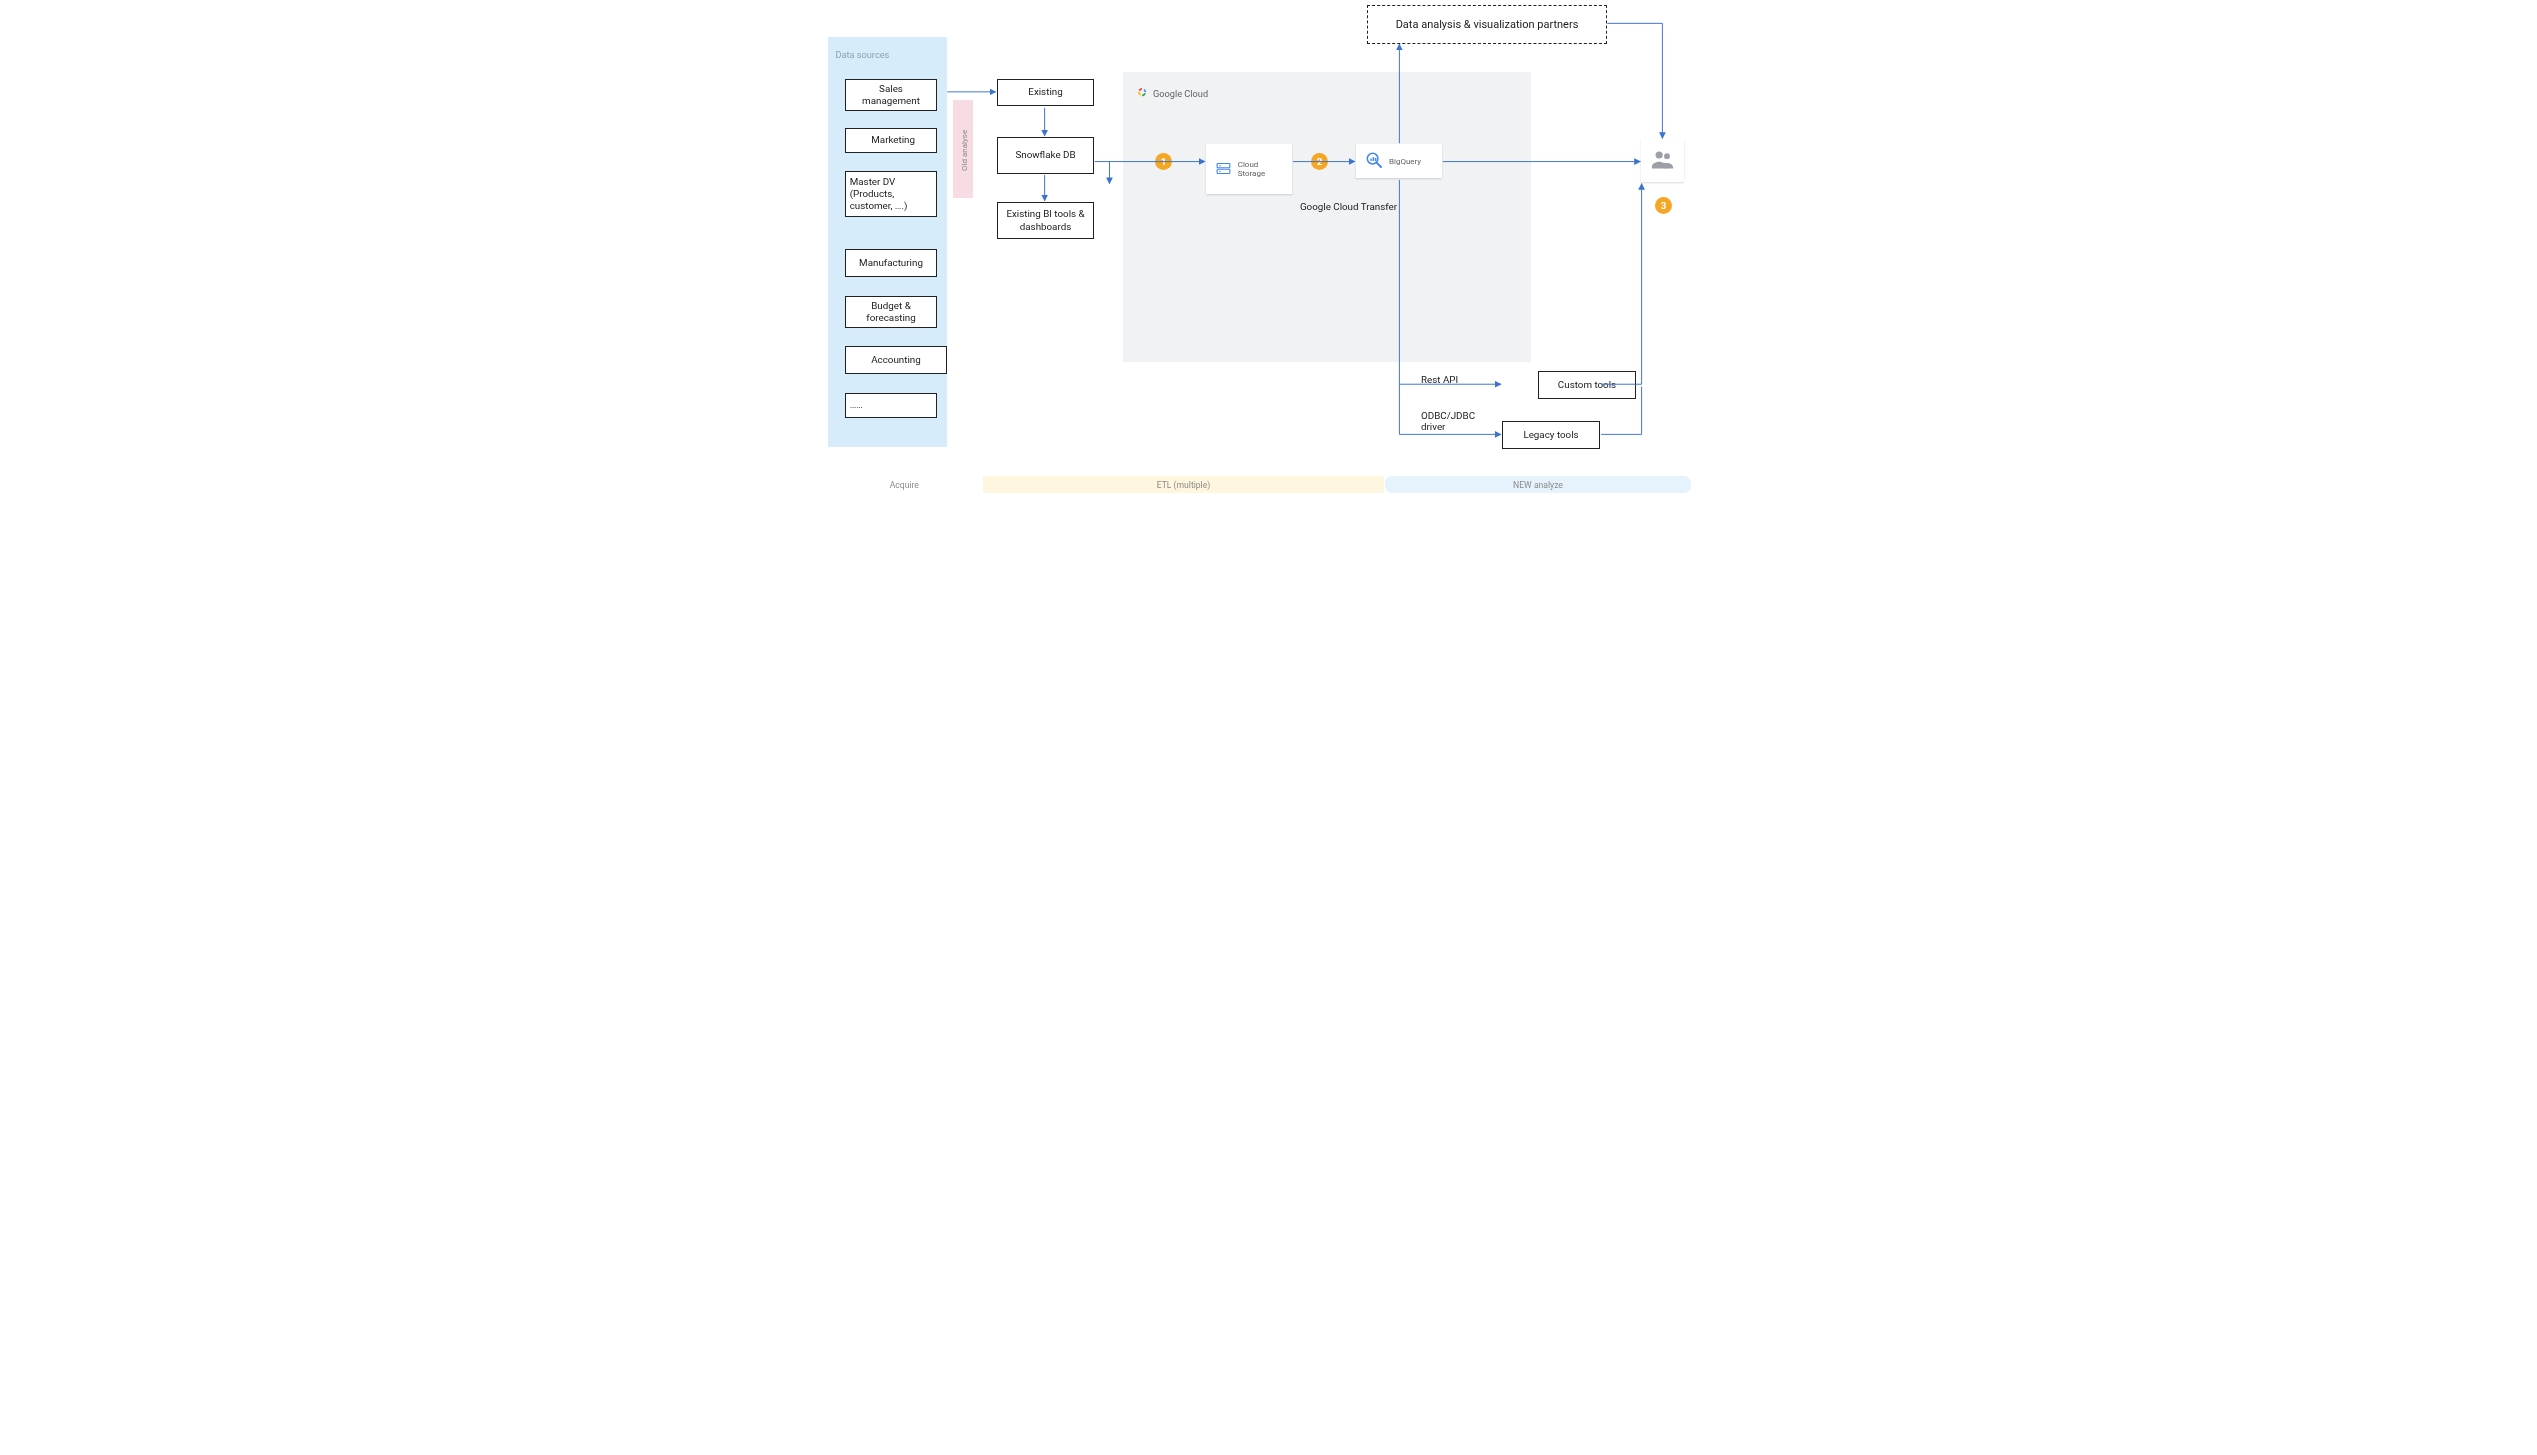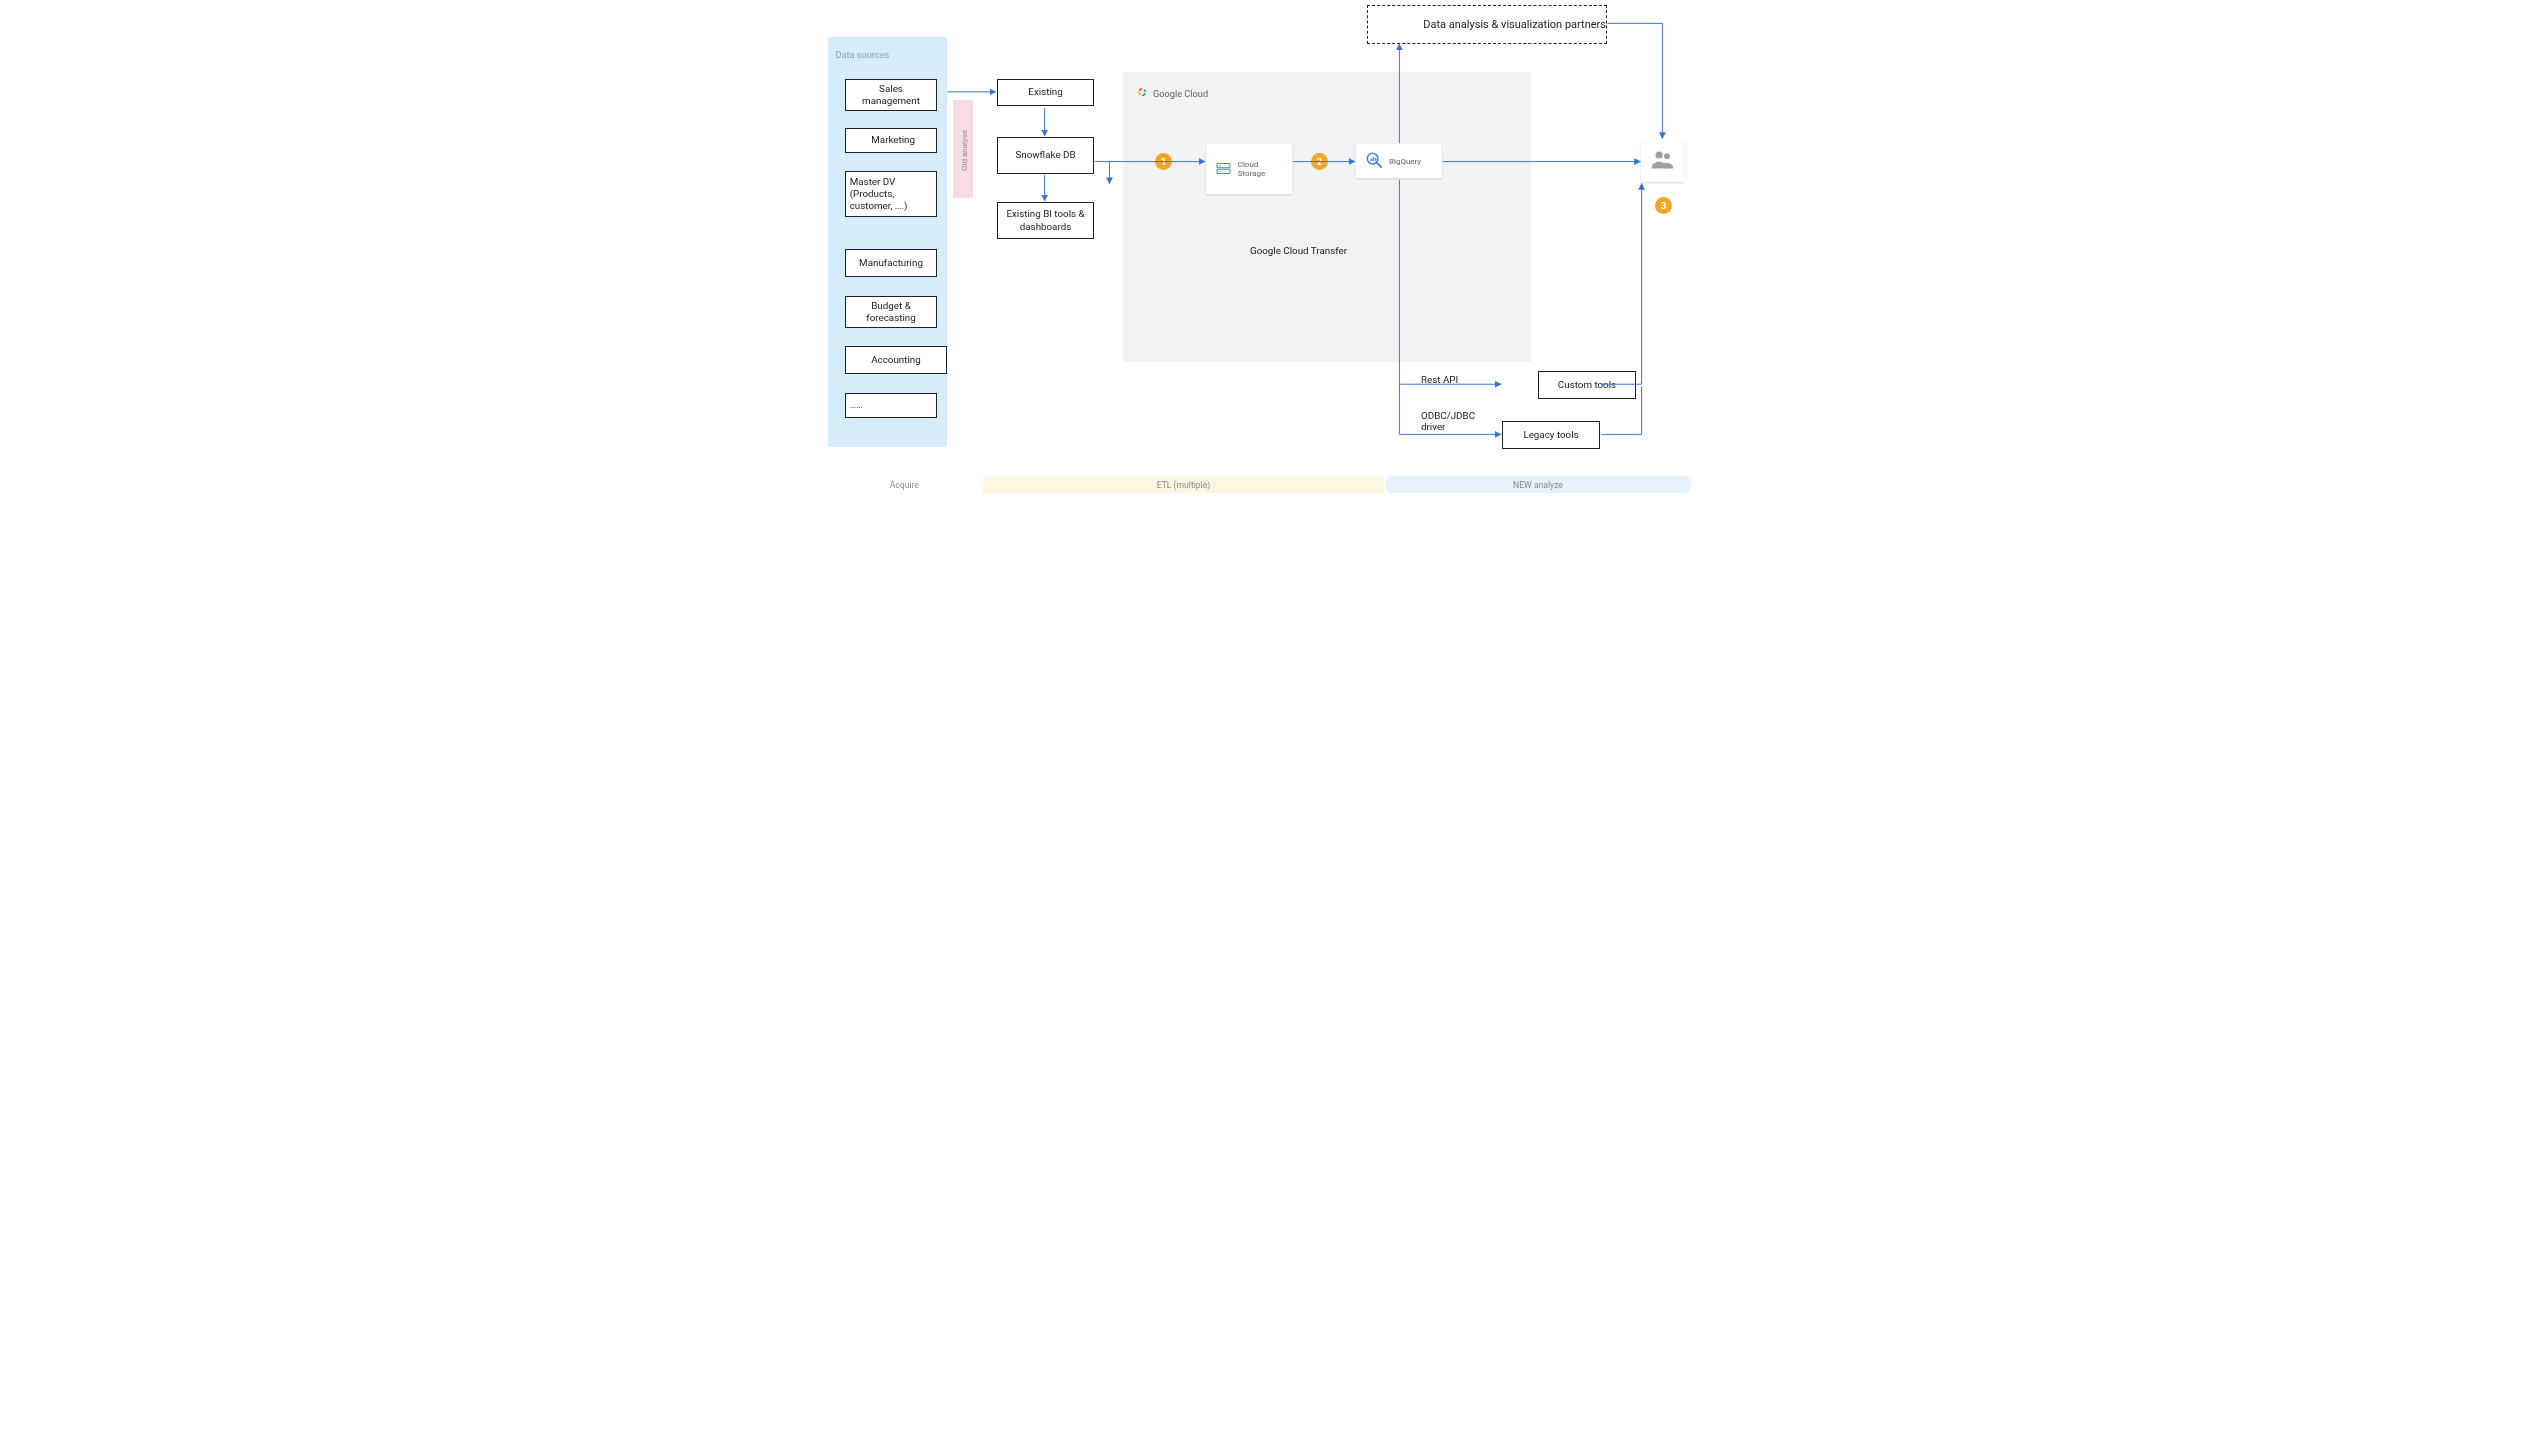--- a/index.html
+++ b/index.html
@@ -51,21 +51,21 @@
     padding: 2.4px 3.7px;
     box-sizing: border-box;
   }
   
   .lbl {
     position: absolute;
     font-size: 9.2px;
     color: #5f6368;
   }
   .lbl-dark { color:#202124; font-size:9.8px; }
-  .lbl-center { text-align:left;margin-top:44px; }
+  .lbl-center { text-align:right; }
   .vlabel {
     position:absolute;
     color:#8a8a8a;
     font-size:8px;
     transform: rotate(-90deg);
     transform-origin: left top;
   }
   
   .step {
     position:absolute;
@@ -117,21 +117,21 @@
 <body>
 
 <div class="canvas">
 
   <div class="layer panel-sources" style="left:6.1px; top:37px; width:119px; height:410px;"></div>
 
   <div class="layer panel-old" style="left:131px; top:100px; width:19.6px; height:98px;"></div>
 
   <div class="layer panel-gcp" style="left:301px; top:72px; width:408px; height:290px;"></div>
 
-  <div class="layer panel-partners" style="left:545px; top:4.9px; width:238px; height:37px;justify-content:flex-end;">
+  <div class="layer panel-partners" style="left:545px; top:4.9px; width:238px; height:37px;">
      <span>Data analysis &amp; visualization partners</span>
   </div>
 
   <div class="lbl" style="left:13.5px; top:49px; font-size:9.2px; color:#8ea2b0;">Data sources</div>
 
   <div class="box" style="left:23px; top:79px; width:92px; height:32px;">Sales management</div>
   <div class="box" style="left:23px; top:128px; width:92px; height:24.5px;padding-left:8px;">Marketing</div>
   <div class="box" style="left:23px; top:171px; width:92px; height:46px; text-align:left; justify-content:flex-start;">Master DV (Products, customer, ….)</div>
   <div class="box" style="left:23px; top:249px; width:92px; height:28px;">Manufacturing</div>
   <div class="box" style="left:23px; top:296px; width:92px; height:32px;">Budget &amp; forecasting</div>

